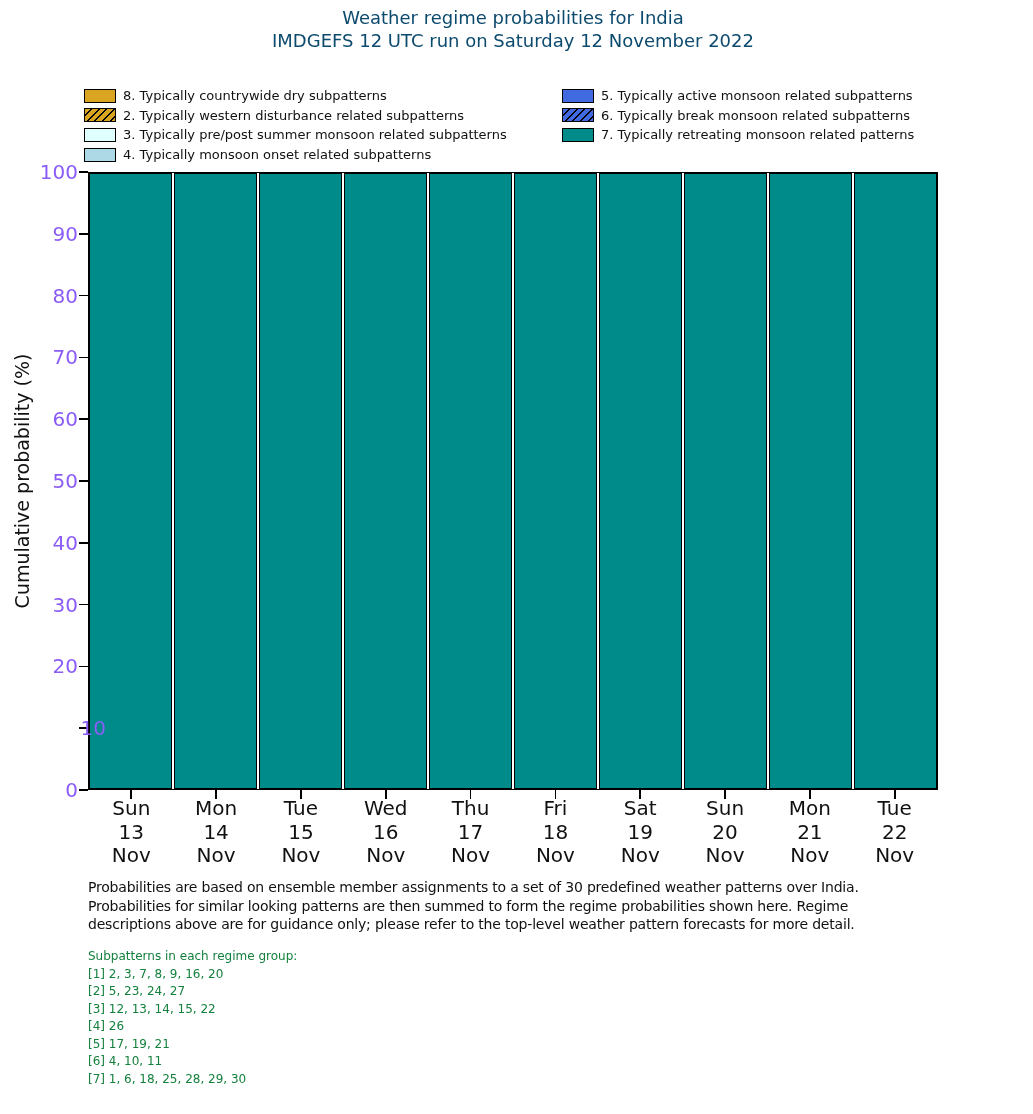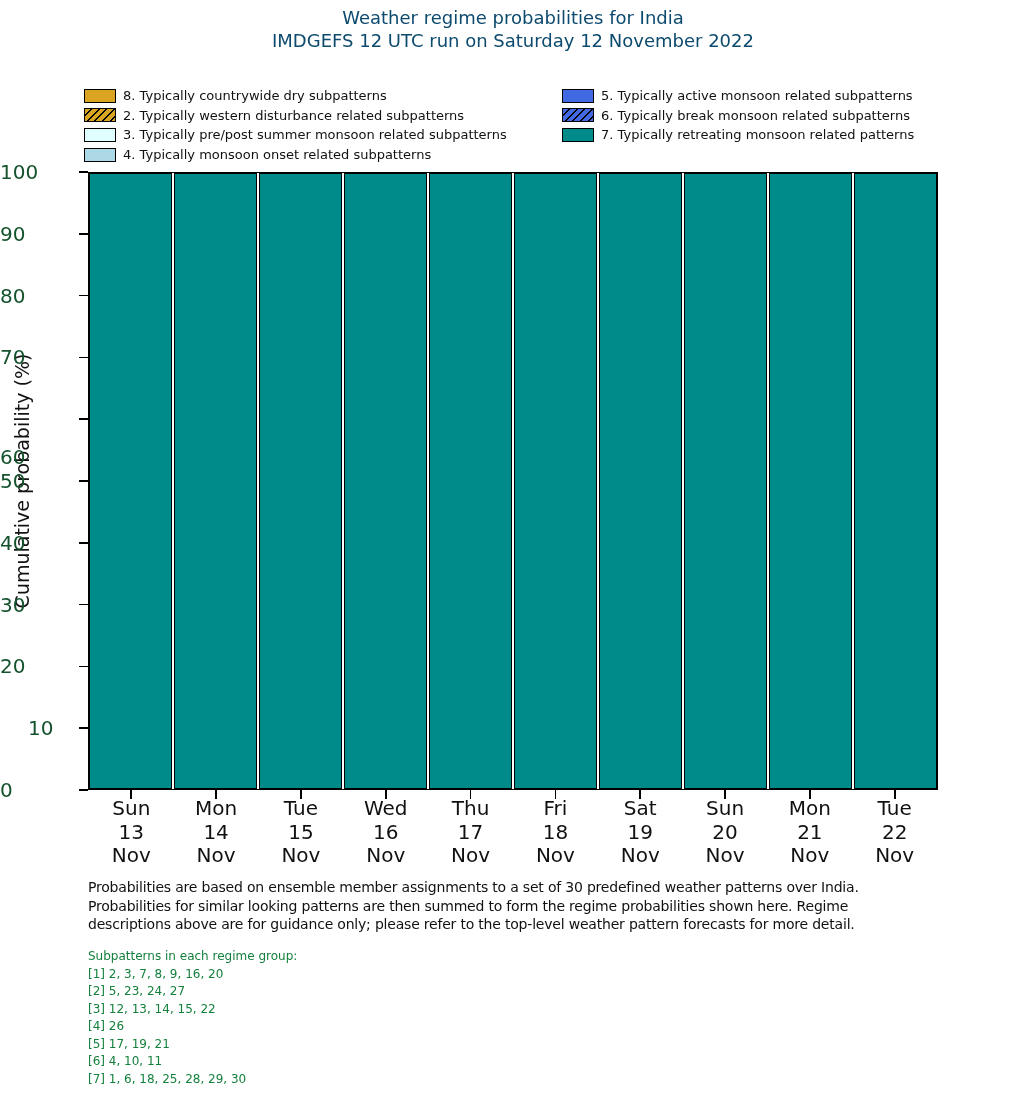--- a/index.html
+++ b/index.html
@@ -24,21 +24,21 @@
   
   #plot{
     position:absolute;left:88px;top:172px;width:850px;height:618px;
     border:1.8px solid #000;box-sizing:border-box;background:#fff;
   }
   #bars{position:absolute;left:0;top:0;right:0;bottom:0;display:flex;justify-content:space-between;}
   .bar{width:83px;height:100%;display:flex;flex-direction:column-reverse;}
   .seg{width:100%;border:1.8px solid #000;box-sizing:border-box;}
   
   .ytick{position:absolute;left:79px;width:9px;height:1.8px;background:#000;}
-  .ytick-label{position:absolute;left:0;width:78px;font-size:20px;line-height:26px;color:#14532d;}
+  .ytick-label{position:absolute;left:0;width:78px;text-align:right;font-size:20px;line-height:26px;color:#8b5cf6;}
   .xtick{position:absolute;top:790px;width:1.8px;height:9px;background:#000;}
   .xtick-label{position:absolute;top:797px;width:120px;text-align:center;font-size:20px;line-height:23.5px;color:#111;}
   
   #footnote{position:absolute;left:88px;top:878px;font-size:14px;line-height:18.6px;color:#111;letter-spacing:-0.2px;}
   #subpatterns{position:absolute;left:88px;top:948px;font-size:12px;line-height:17.5px;color:#15803d;}
 </style>
 </head>
 <body>
 
 <div id="fig">
@@ -141,21 +141,21 @@
     <div class="ytick-label" style="top: 715.2px; padding-left: 28px;">10</div>
     <div class="ytick" style="top: 665.5px;"></div>
     <div class="ytick-label" style="top: 653.4px;">20</div>
     <div class="ytick" style="top: 603.7px;"></div>
     <div class="ytick-label" style="top: 591.6px;">30</div>
     <div class="ytick" style="top: 541.9px;"></div>
     <div class="ytick-label" style="top: 529.8px;">40</div>
     <div class="ytick" style="top: 480.1px;"></div>
     <div class="ytick-label" style="top: 468px;">50</div>
     <div class="ytick" style="top: 418.3px;"></div>
-    <div class="ytick-label" style="top: 406.2px; margin-top: 38px;">60</div>
+    <div class="ytick-label" style="top: 406.2px;">60</div>
     <div class="ytick" style="top: 356.5px;"></div>
     <div class="ytick-label" style="top: 344.4px;">70</div>
     <div class="ytick" style="top: 294.7px;"></div>
     <div class="ytick-label" style="top: 282.6px;">80</div>
     <div class="ytick" style="top: 232.9px;"></div>
     <div class="ytick-label" style="top: 220.8px;">90</div>
     <div class="ytick" style="top: 171.1px;"></div>
     <div class="ytick-label" style="top: 159px;">100</div>
     <div class="xtick" style="left: 130.4px;"></div>
     <div class="xtick-label" style="left: 71.3px;">

